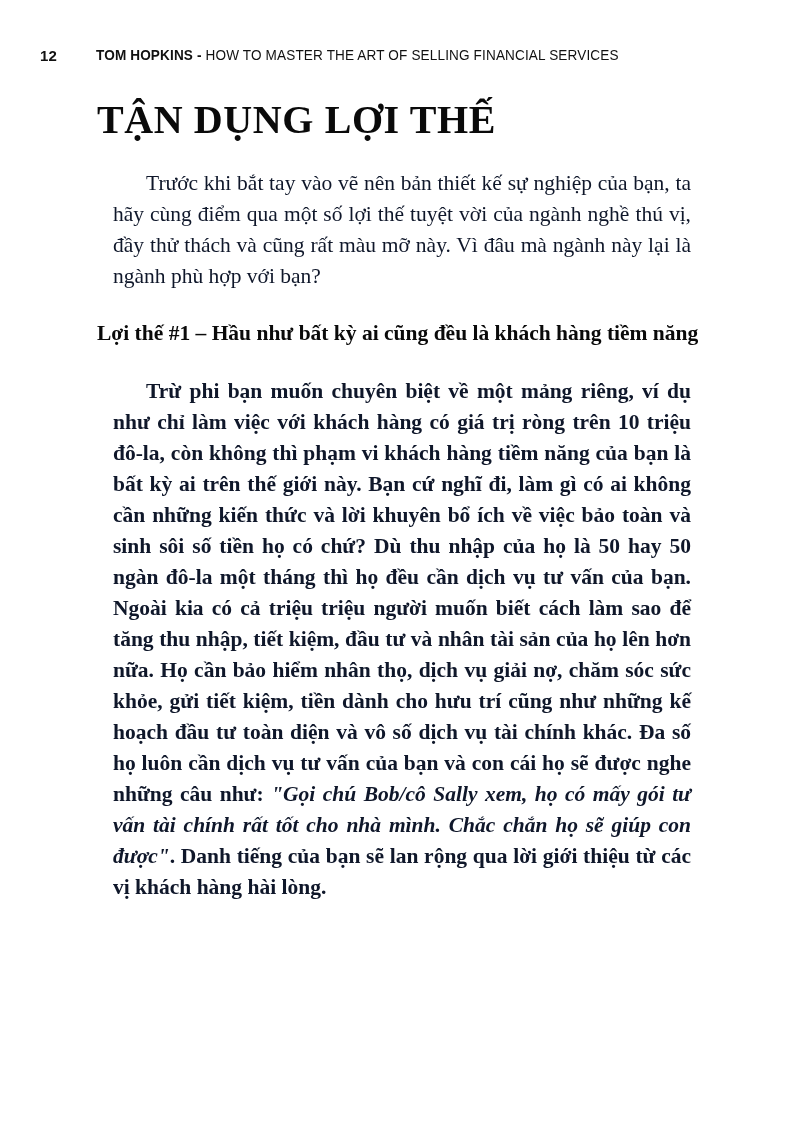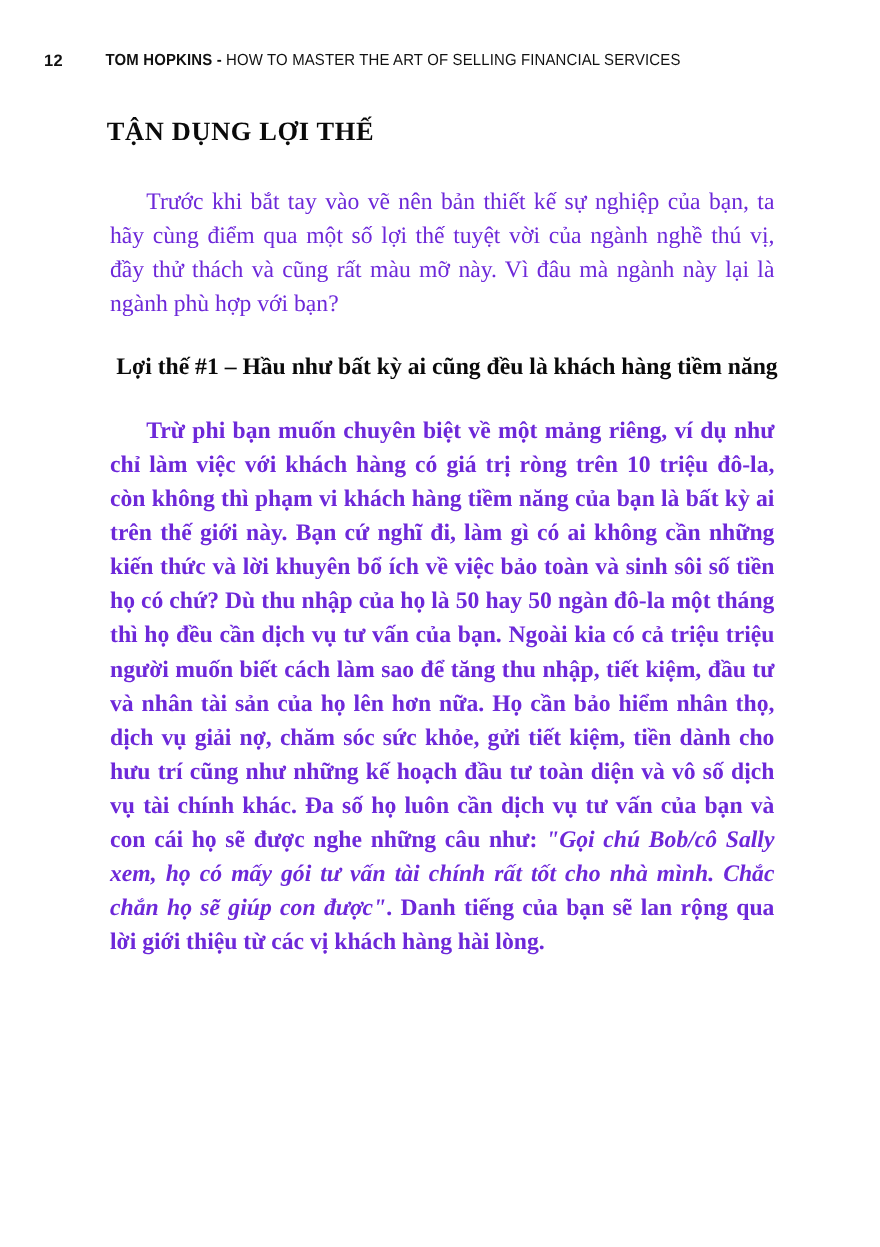--- a/index.html
+++ b/index.html
@@ -63,54 +63,54 @@
   .textblock {
     position: absolute;
     left: 97px;
     top: 100px;
     width: 610px;
   }
 
   h1.chapter-title {
     margin: 0;
     padding: 0;
-    font-size: 24px;
+    font-size: 40px;
     font-weight: 700;
     letter-spacing: 0.6px;
     line-height: 40px;
     color: #0a0a0a;
   }
 
   p.body-para {
-    margin: 3px;
+    margin: 16px;
     font-size: 21.5px;
     line-height: 31px;
     text-align: justify;
     text-justify: inter-word;
-    color: #6d28d9;
+    color: #0f172a;
     hyphens: none;
   }
   p.body-para.indent {
     text-indent: 33px;
   }
   p.body-para.lead {
     margin-top: 28px;
   }
   p.body-para.after-head {
     margin-top: 27px;
     font-weight: bold;
   }
 
   h2.sub-head {
     margin: 0;
     margin-top: 26px;
     font-size: 21.5px;
     font-weight: 700;
     line-height: 31px;
-    text-align: right;
+    text-align: left;
     color: #0a0a0a;
   }
 
   .quote-italic {
     font-style: italic;
   }
 </style>
 </head>
 <body>
 

